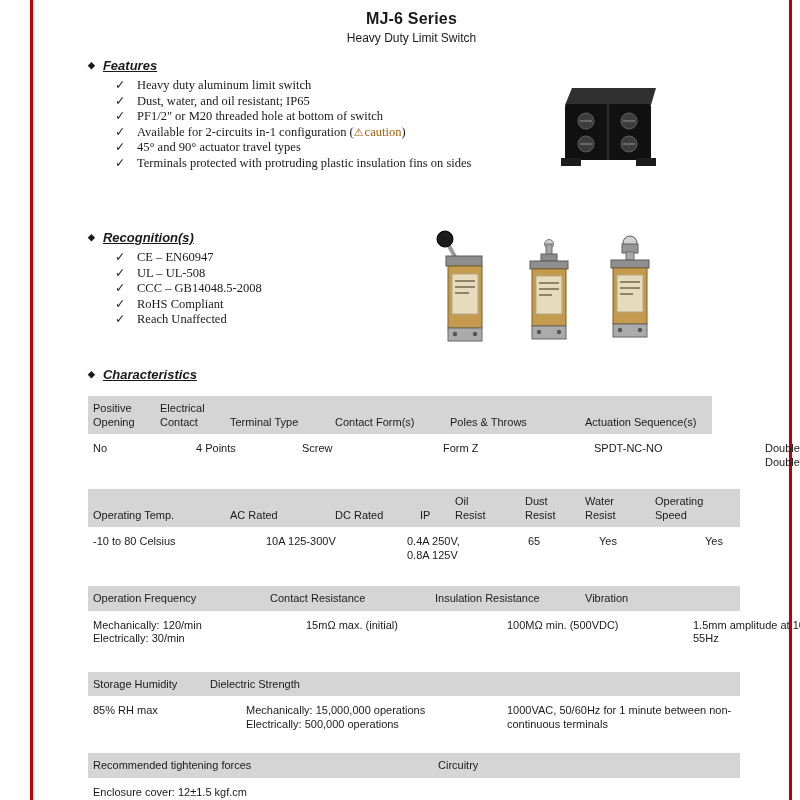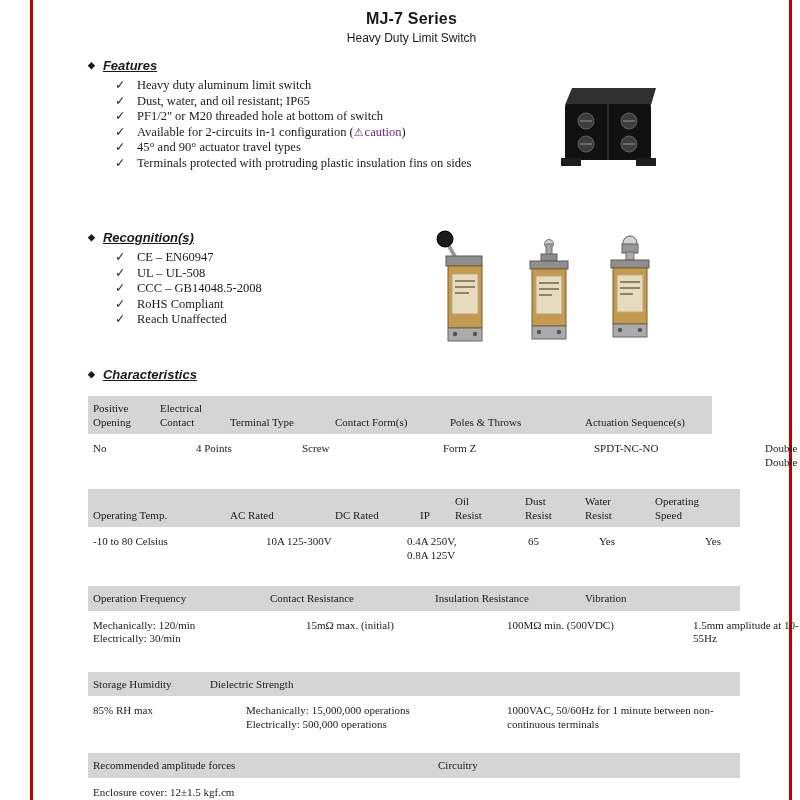--- a/index.html
+++ b/index.html
@@ -16,39 +16,39 @@
   .doc-subtitle{font-size:12px;font-weight:normal;margin-top:3px;}
 
   .section-heading{font-size:13px;font-weight:bold;white-space:nowrap;}
   .diamond{font-size:9px;vertical-align:2px;margin-right:8px;}
   .heading-text{text-decoration:underline;font-style:italic;}
 
   .list{margin:5px 0 0 0;padding:0;list-style:none;}
   .item{display:flex;font-size:12.5px;line-height:15.5px;align-items:flex-start;}
   .check{flex:none;margin-left:27px;margin-right:10px;width:12px;}
   .item-text{max-width:358px;font-family:Liberation Serif, serif;}
-  .caution{color:#701a75;}
+  .caution{color:#a16207;}
   .warn-icon{font-size:11px;margin-right:1px;}
 
   .features{position:absolute;left:88px;top:58px;width:470px;}
   .recognition{position:absolute;left:88px;top:230px;width:330px;}
   .characteristics-heading{position:absolute;left:88px;top:367px;}
 
   .photo{position:absolute;}
   .photo svg{display:block;}
   .photo-terminal{left:552px;top:80px;}
   .photo-lever{left:434px;top:230px;}
   .photo-pin{left:522px;top:238px;}
   .photo-roller{left:602px;top:234px;}
 
   .tables{position:absolute;left:88px;top:396px;width:660px;}
   .tbl{font-size:11px;line-height:13.5px;}
   .thead{display:grid;background:#d5d5d5;align-items:end;padding:6px 0 5px;}
   .trow{display:grid;align-items:start;padding:8px 0 10px;gap:36px;}
-  .c{padding:0 8px 0 5px;white-space:pre-line;font-family:Liberation Serif, serif;}
+  .c{padding:0 8px 0 5px;white-space:pre-line;}
   .t1{width:624px;margin-bottom:10px;}
   .t2{width:652px;margin-bottom:14px;}
   .t3{width:652px;margin-bottom:16px;}
   .t4{width:652px;margin-bottom:12px;}
   .t5{width:652px;}
   .t1 .thead,.t1 .trow{grid-template-columns:67px 70px 105px 115px 135px 132px;}
   .t2 .thead,.t2 .trow{grid-template-columns:137px 105px 85px 35px 70px 60px 70px 90px;}
   .t3 .thead,.t3 .trow{grid-template-columns:177px 165px 150px 160px;}
   .t4 .thead,.t4 .trow{grid-template-columns:117px 225px 310px;}
   .t5 .thead,.t5 .trow{grid-template-columns:345px 307px;}
@@ -58,21 +58,21 @@
   .circuit-labels{display:flex;gap:14px;margin-left:18px;font-size:10.5px;}
 </style>
 </head>
 <body>
 
 <div class="page">
   <div class="vline left"></div>
   <div class="vline right"></div>
 
   <div class="doc-header">
-    <div class="doc-title">MJ-7 Series</div>
+    <div class="doc-title">MJ-6 Series</div>
     <div class="doc-subtitle">Heavy Duty Limit Switch</div>
   </div>
 
   <div class="features">
     <div class="section-heading">
       <span class="diamond">◆</span><span class="heading-text">Features</span>
     </div>
     <ul class="list">
       <li class="item">
         <span class="check">✓</span>
@@ -276,21 +276,21 @@
         <div class="c">85% RH max</div>
         <div class="c">Mechanically: 15,000,000 operations
 Electrically: 500,000 operations</div>
         <div class="c">1000VAC, 50/60Hz for 1 minute between non-
 continuous terminals</div>
       </div>
     </div>
 
     <div class="tbl t5">
       <div class="thead">
-        <div class="c">Recommended amplitude forces</div>
+        <div class="c">Recommended tightening forces</div>
         <div class="c">Circuitry</div>
       </div>
       <div class="trow">
         <div class="c">Enclosure cover: 12±1.5 kgf.cm</div>
         <div class="c circuit-frag">
           <div class="circuit-labels">
             <span>(4)</span>
             <span>(3)</span>
           </div>
           

